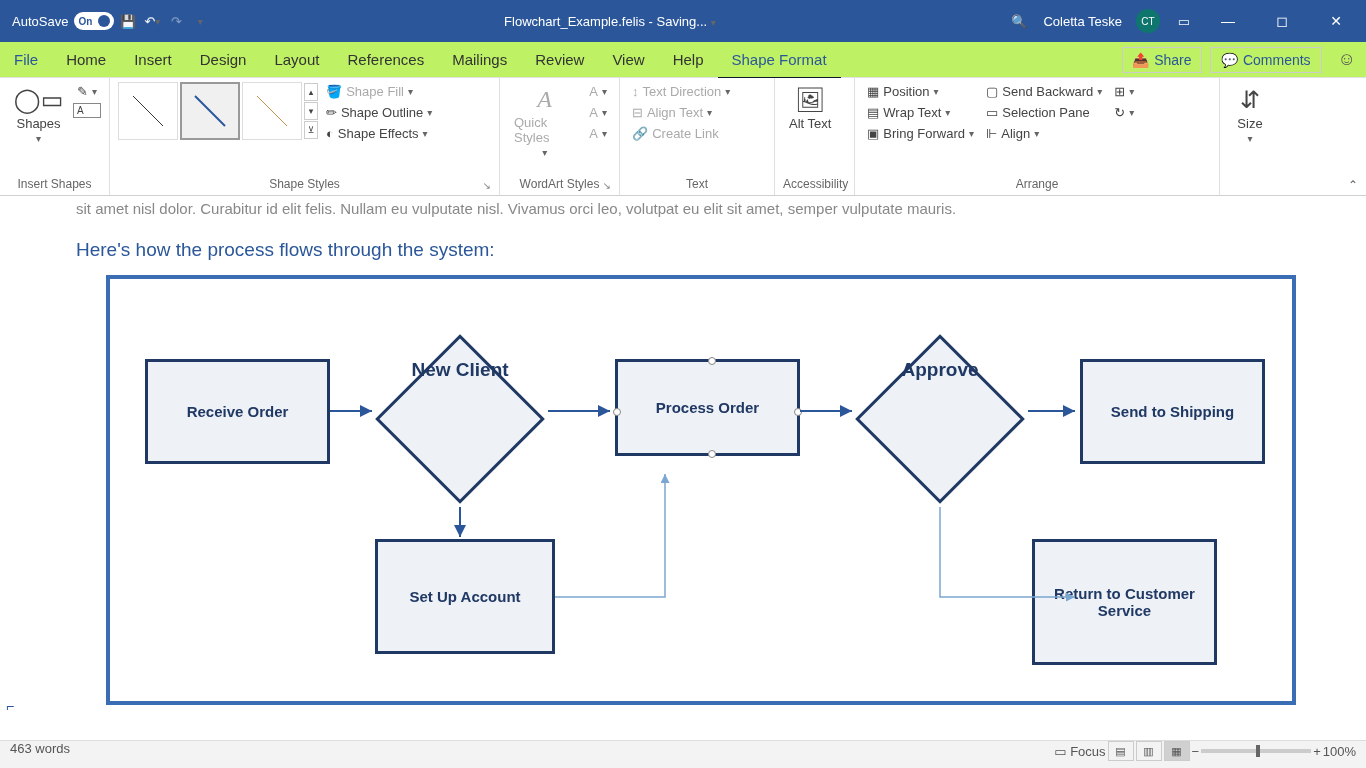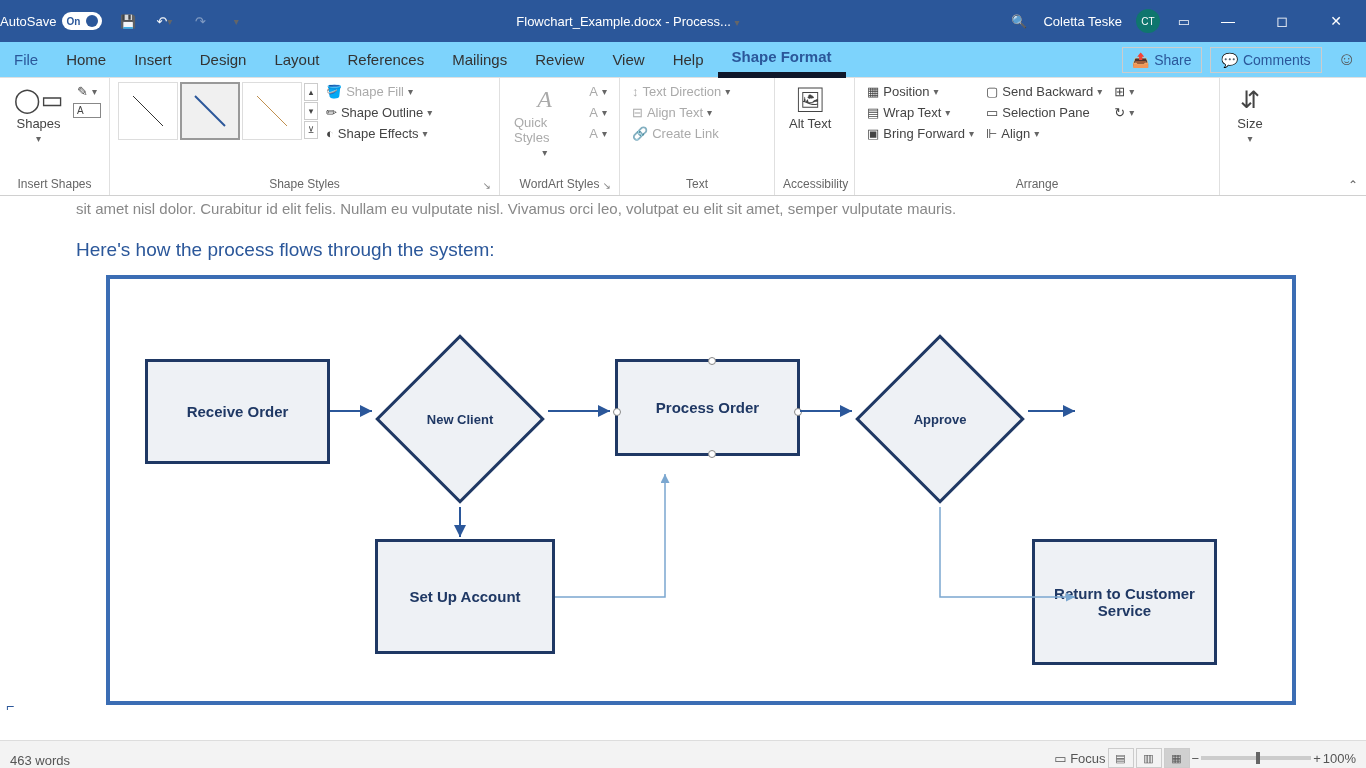--- a/index.html
+++ b/index.html
@@ -1,34 +1,34 @@
 <!DOCTYPE html>
 <html><head>
 <meta charset="utf-8">
 <style>
 * { box-sizing: border-box; margin: 0; padding: 0; font-family: 'Segoe UI', sans-serif; }
 body { background: #fff; width: 1366px; height: 768px; overflow: hidden; position: relative; }
 
 
 .titlebar { background: #2b579a; height: 42px; display: flex; align-items: center; color: #fff; font-size: 13px; }
-.titlebar-left { display: flex; align-items: center; gap: 16px; }
+.titlebar-left { display: flex; align-items: center; gap: 4px; padding-left: 12px; }
 .autosave { display: flex; align-items: center; gap: 6px; }
 .autosave-toggle { background: #fff; border-radius: 10px; width: 40px; height: 18px; display: flex; align-items: center; padding: 0 4px; color: #2b579a; font-size: 10px; font-weight: 600; justify-content: space-between; }
 .autosave-toggle .dot { width: 12px; height: 12px; background: #2b579a; border-radius: 50%; }
 .tb-icon { width: 20px; height: 20px; display: flex; align-items: center; justify-content: center; opacity: 0.95; }
 .titlebar-center { flex: 1; text-align: center; }
 .titlebar-right { display: flex; align-items: center; gap: 14px; padding-right: 10px; }
 .user-badge { width: 24px; height: 24px; border-radius: 50%; background: #0f766e; display: flex; align-items: center; justify-content: center; font-size: 10px; }
 .win-btn { width: 40px; height: 42px; display: flex; align-items: center; justify-content: center; font-size: 14px; }
 
 
-.ribbon-tabs { background: #7dd3fc; height: 36px; display: flex; align-items: center; border-bottom: 1px solid #e0e0e0; }
+.ribbon-tabs { background: #bef264; height: 36px; display: flex; align-items: center; border-bottom: 1px solid #e0e0e0; }
 .ribbon-tabs .tab { padding: 0 14px; height: 36px; display: flex; align-items: center; font-size: 15px; color: #333; cursor: pointer; }
 .ribbon-tabs .tab.file { color: #2b579a; font-weight: 400; }
-.ribbon-tabs .tab.active { color: #2b579a; border-bottom: 6px solid #0f172a; font-weight: 700; }
+.ribbon-tabs .tab.active { color: #2b579a; border-bottom: 1px solid #0f172a; font-weight: 400; }
 .ribbon-right { margin-left: auto; display: flex; align-items: center; gap: 8px; padding-right: 10px; }
 .ribbon-btn { border: 1px solid #ccc; padding: 4px 10px; font-size: 14px; color: #2b579a; display: flex; align-items: center; gap: 4px; cursor: pointer; }
 .smiley { font-size: 18px; color: #555; margin-left: 8px; }
 
 
 .ribbon { background: #fff; height: 118px; display: flex; border-bottom: 1px solid #d0d0d0; font-size: 13px; color: #444; }
 .ribbon-group { border-right: 1px solid #e0e0e0; padding: 4px 8px 2px; display: flex; flex-direction: column; }
 .ribbon-group-body { flex: 1; display: flex; gap: 4px; align-items: flex-start; }
 .ribbon-group-label { text-align: center; font-size: 12px; color: #666; padding: 2px 0; position: relative; }
 .ribbon-group-label .dlg { position: absolute; right: 0; bottom: 2px; font-size: 10px; color: #888; }
@@ -48,26 +48,26 @@
 
 .doc-area { position: absolute; top: 196px; left: 0; right: 0; bottom: 28px; background: #fff; overflow: hidden; margin-left: 36px; }
 .doc-text { padding: 4px 40px; color: #888; font-size: 15px; white-space: nowrap; overflow: hidden; }
 .doc-heading { padding: 18px 40px 8px; color: #2b579a; font-size: 19px; }
 .canvas-frame { margin: 6px 70px; border: 4px solid #3b6db4; height: 430px; position: relative; background: #fff; }
 
 
 .fc-box { position: absolute; background: #eef1f5; border: 3px solid #1f3864; display: flex; align-items: center; justify-content: center; text-align: center; font-weight: 700; color: #1f3864; font-size: 15px; padding: 4px; }
 .fc-diamond { position: absolute; }
 .fc-diamond .d { width: 100%; height: 100%; background: #eef1f5; border: 3px solid #1f3864; transform: rotate(45deg); }
-.fc-diamond .t { position: absolute; top: 0; left: 0; width: 100%; height: 100%; display: flex; align-items: center; justify-content: center; font-weight: 700; color: #1f3864; font-size: 13px; text-align: center; }
+.fc-diamond .t { position: absolute; top: 0; left: 0; width: 100%; height: 100%; display: flex; justify-content: center; font-weight: 700; color: #1f3864; font-size: 19px; text-align: center; }
 .sel-handle { position: absolute; width: 8px; height: 8px; background: #fff; border: 1px solid #888; border-radius: 50%; }
 .cursor-indicator { position: absolute; left: 6px; bottom: 54px; color: #2b579a; font-size: 14px; }
 
 
-.statusbar { position: absolute; bottom: 0; left: 0; right: 0; height: 28px; background: #f3f3f3; border-top: 1px solid #ddd; display: flex; align-items: flex-end; font-size: 13px; color: #555; padding: 0 10px; }
+.statusbar { position: absolute; bottom: 0; left: 0; right: 0; height: 28px; background: #f3f3f3; border-top: 1px solid #ddd; display: flex; align-items: flex-start; font-size: 13px; color: #555; padding: 0 10px; }
 .statusbar .right { margin-left: auto; display: flex; align-items: center; gap: 2px; }
 .view-btn { width: 26px; height: 20px; border: 1px solid #ccc; display: flex; align-items: center; justify-content: center; font-size: 11px; }
 .view-btn.active { background: #d0d0d0; }
 .zoom-slider { width: 110px; height: 4px; background: #ccc; position: relative; }
 .zoom-slider .thumb { position: absolute; left: 50%; top: -4px; width: 4px; height: 12px; background: #666; }
 </style>
 </head>
 <body>
 
 <div class="titlebar">
@@ -80,21 +80,21 @@
         </div>
     </div>
     <div class="tb-icon">💾</div>
     <div class="tb-icon">↶<span class="chev">▾</span></div>
     <div class="tb-icon" style="opacity:.4">↷</div>
     <div class="tb-icon">
         <span class="chev">▾</span>
       </div>
   </div>
   <div class="titlebar-center">
-    <span>Flowchart_Example.docx  -  Process...</span>
+    <span>Flowchart_Example.felis  -  Saving...</span>
     <span class="chev"> ▾</span>
   </div>
   <div class="titlebar-right">
     <div class="tb-icon">🔍</div>
     <span>Coletta Teske</span>
     <div class="user-badge">
         <span>CT</span>
       </div>
     <div class="tb-icon">▭</div>
     <div class="win-btn">—</div>
@@ -279,20 +279,23 @@
       <div class="sel-handle" style="bottom:-5px;left:50%"></div>
     </div>
 
     <div class="fc-diamond" style="left:770px;top:80px;width:120px;height:120px">
       <div class="d"></div>
         <div class="t">
           <span>Approve</span>
         </div>
     </div>
 
+    <div class="fc-box" style="left:970px;top:80px;width:185px;height:105px">
+        <span>Send to Shipping</span>
+      </div>
 
     <div class="fc-box" style="left:265px;top:260px;width:180px;height:115px">
         <span>Set Up Account</span>
       </div>
     <div class="fc-box" style="left:922px;top:260px;width:185px;height:126px">
         <span>Return to Customer Service</span>
       </div>
 
     <svg style="position:absolute;left:0;top:0;width:100%;height:100%;pointer-events:none">
       <defs>

